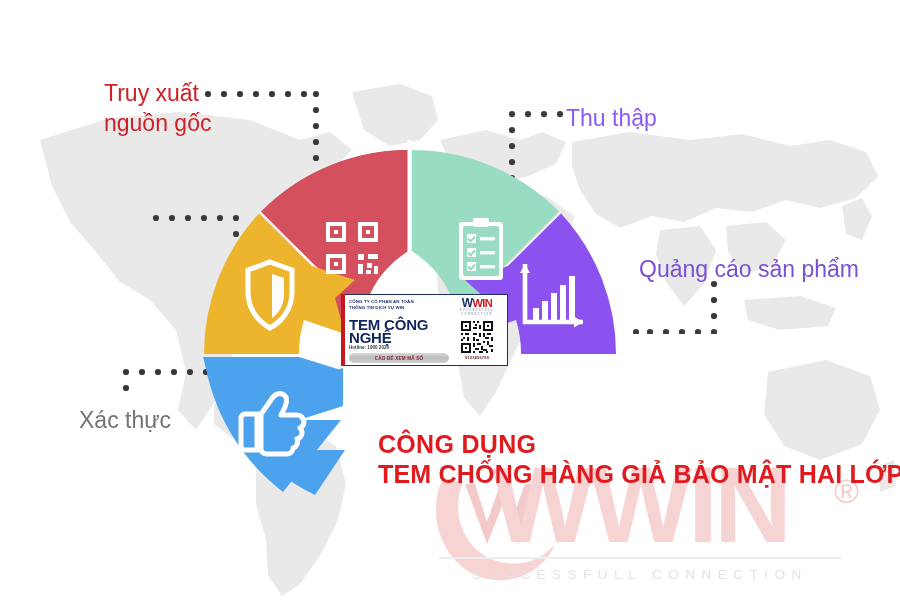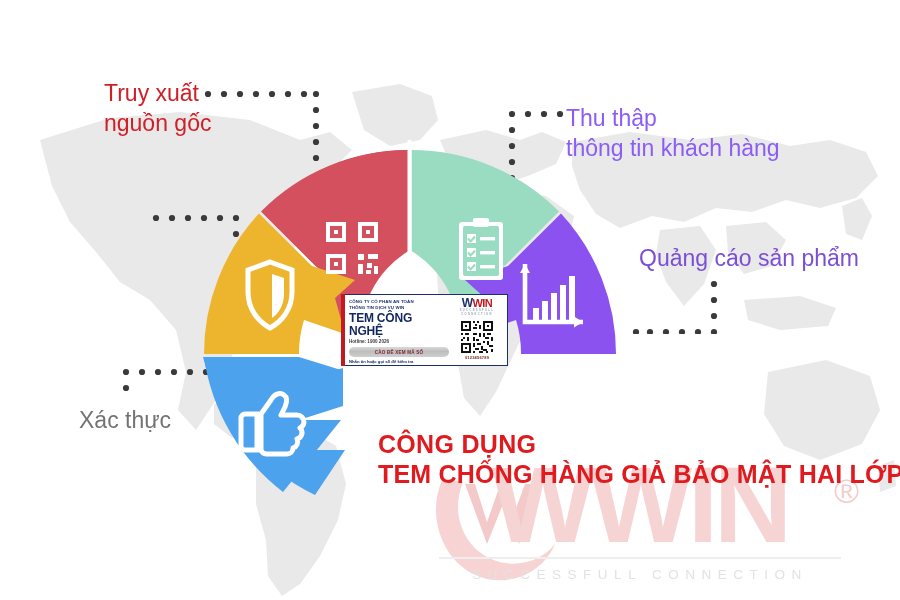--- a/index.html
+++ b/index.html
@@ -91,21 +91,21 @@
   .callout {
     position: absolute;
     font-size: 23px;
     line-height: 30px;
     white-space: nowrap;
   }
   #label-truyxuat  { left: 96px;  top: 78px;  color: #cf2027; margin-left: 8px; }
   #label-baohanh   { left: 36px;  top: 200px; color: #e9a93b; }
   #label-xacthuc   { left: 79px;  top: 405px; color: #737373; }
   #label-thuthap   { left: 566px; top: 103px; color: #8b5cf6; }
-  #label-quangcao  { left: 639px; top: 243px; color: #7a4fd6; }
+  #label-quangcao  { left: 639px; top: 254px; color: #7a4fd6; }
 
   
   #headline {
     position: absolute;
     left: 378px;
     top: 430px;
     color: #e01b20;
     font-weight: bold;
   }
   #headline .hl1 {
@@ -147,25 +147,25 @@
     min-width: 0;
   }
   .stk-company {
     font-size: 4.4px;
     line-height: 5.6px;
     color: #1b2f6b;
     font-weight: bold;
     letter-spacing: 0.1px;
   }
   .stk-title {
-    font-size: 12px;
+    font-size: 15px;
     line-height: 13px;
     font-weight: bold;
     color: #11265f;
-    margin-top: 2px;
+    margin-top: 8px;
     letter-spacing: -0.2px;
   }
   .stk-code {
     font-size: 4.6px;
     line-height: 6px;
     color: #3a3a3a;
     margin-top: 1px;
     font-weight: bold;
   }
   .stk-scratch {
@@ -508,21 +508,20 @@
 
   <div class="callout" id="label-baohanh">
   </div>
 
   <div class="callout" id="label-xacthuc">
     <div>Xác thực</div>
   </div>
 
   <div class="callout" id="label-thuthap">
     <div>Thu thập</div>
-    <div>thông tin khách hàng</div>
   </div>
 
   <div class="callout" id="label-quangcao">
     <div>Quảng cáo sản phẩm</div>
   </div>
 
   <div id="headline">
     <div class="hl1">CÔNG DỤNG</div>
     <div class="hl2">TEM CHỐNG HÀNG GIẢ BẢO MẬT HAI LỚP</div>
   </div>

